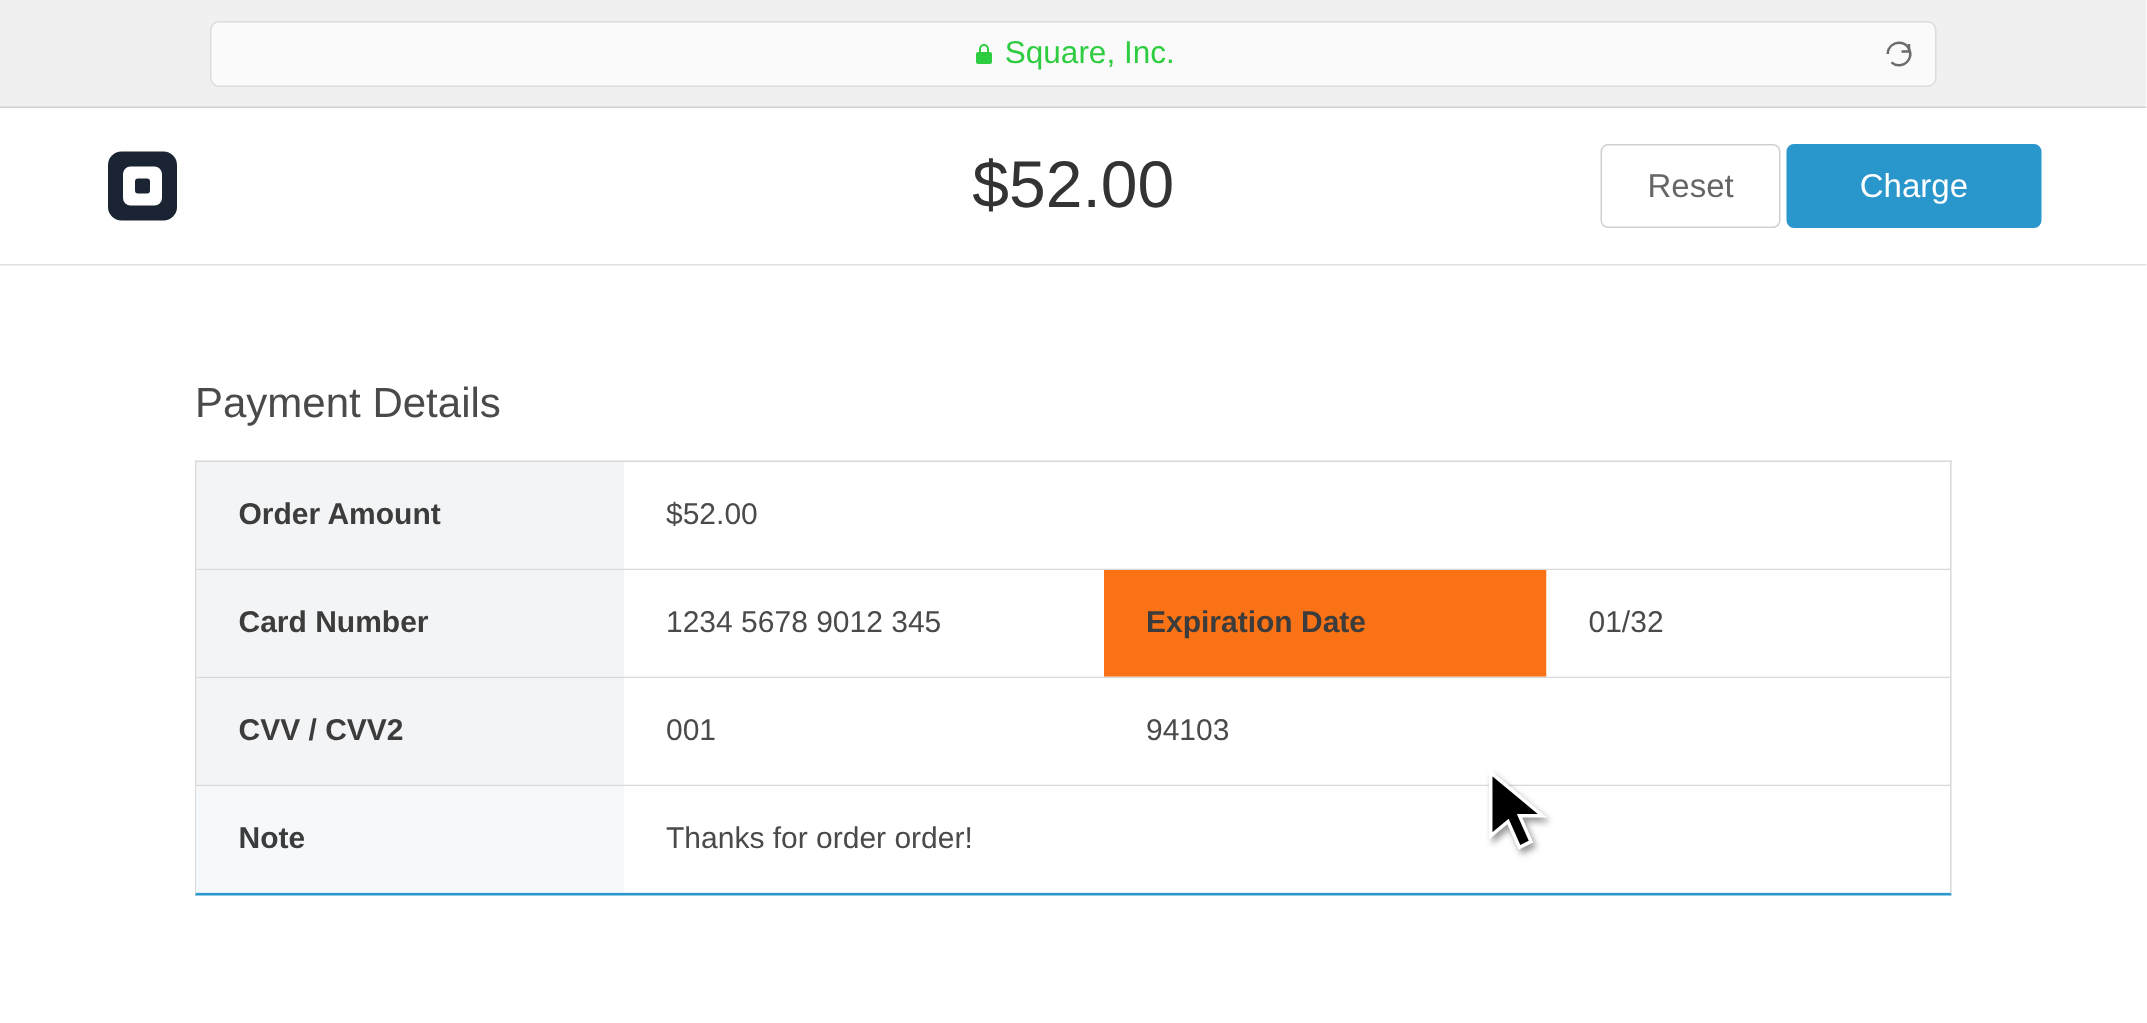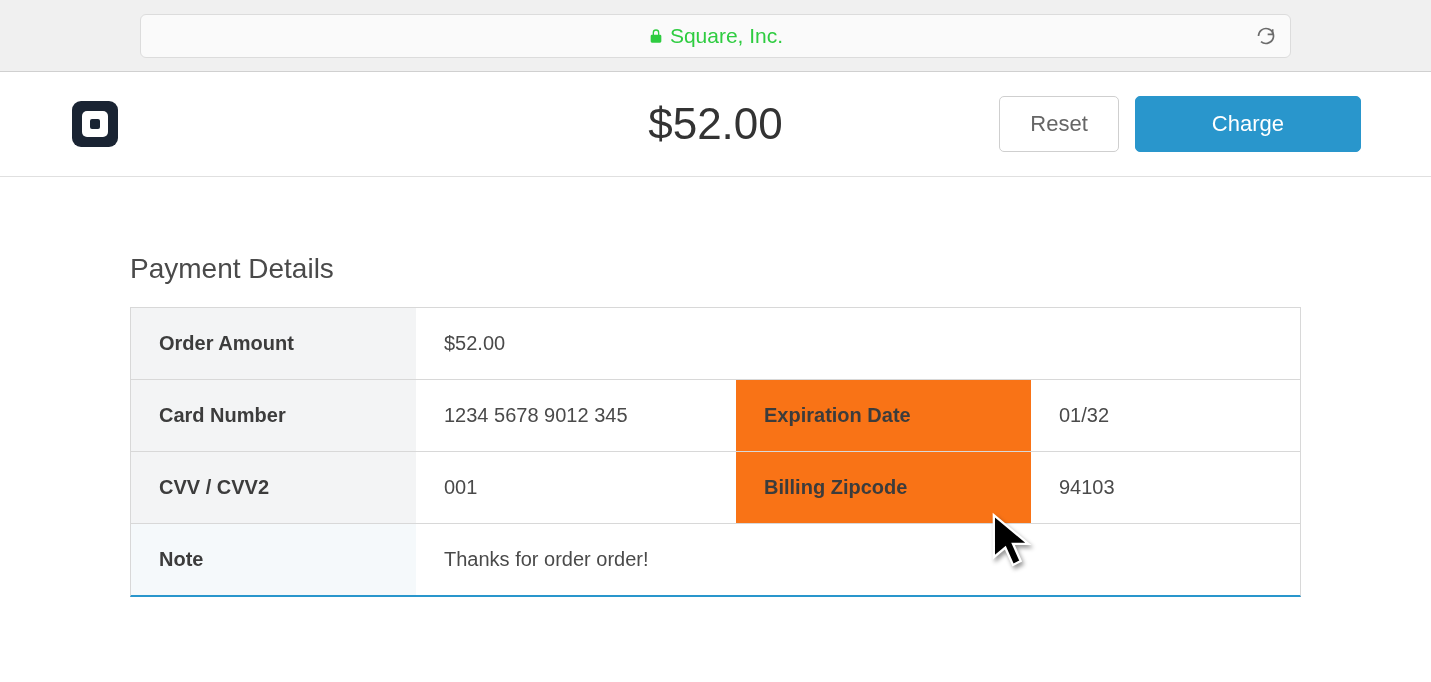--- a/index.html
+++ b/index.html
@@ -73,39 +73,39 @@
       position: absolute;
       left: 50%;
       transform: translateX(-50%);
       font-size: 44px;
       color: #333333;
       font-weight: 400;
     }
     .header-buttons {
       margin-left: auto;
       display: flex;
-      gap: 16px;
+      gap: 4px;
     }
     .btn {
       font-size: 22px;
       padding: 14px 30px;
       border-radius: 5px;
       cursor: pointer;
       border: 1px solid transparent;
     }
     .btn-reset {
       background: #ffffff;
       border: 1px solid #cfcfcf;
       color: #666666;
     }
     .btn-charge {
       background: #2996cc;
       color: #ffffff;
       border: 1px solid #2996cc;
-      padding: 14px 76px;
+      padding: 14px 48px;
     }
     .content {
       padding: 60px 130px 0 130px;
     }
     .section-title {
       font-size: 28px;
       color: #4a4a4a;
       font-weight: 400;
       margin-bottom: 22px;
       margin-top: 16px;
@@ -211,21 +211,20 @@
     <div class="row row-1">
       <div class="cell label">Card Number</div>
       <div class="cell value">1234 5678 9012 345</div>
       <div class="cell label2">Expiration Date</div>
       <div class="cell value2">01/32</div>
     </div>
 
     <div class="row row-1">
       <div class="cell label">CVV / CVV2</div>
       <div class="cell value">001</div>
-      <div class="cell label2">Billing Zipcode</div>
       <div class="cell value2">94103</div>
     </div>
 
     <div class="row row-note">
       <div class="cell label">Note</div>
       <div class="cell value" style="flex:1">Thanks for order order!</div>
     </div>
 
   </div>
 </div>

